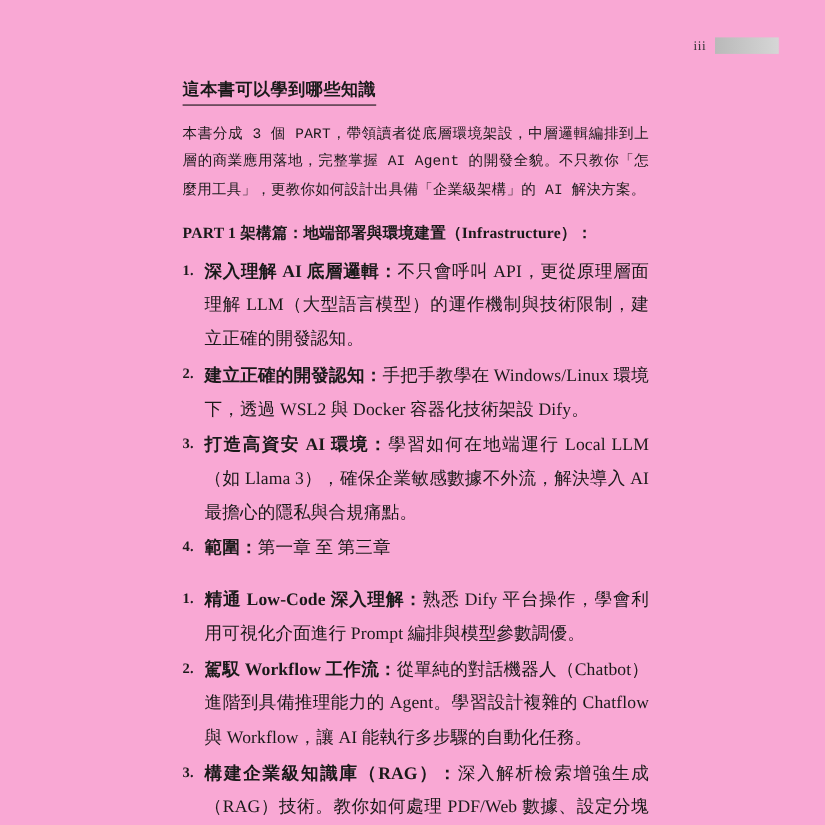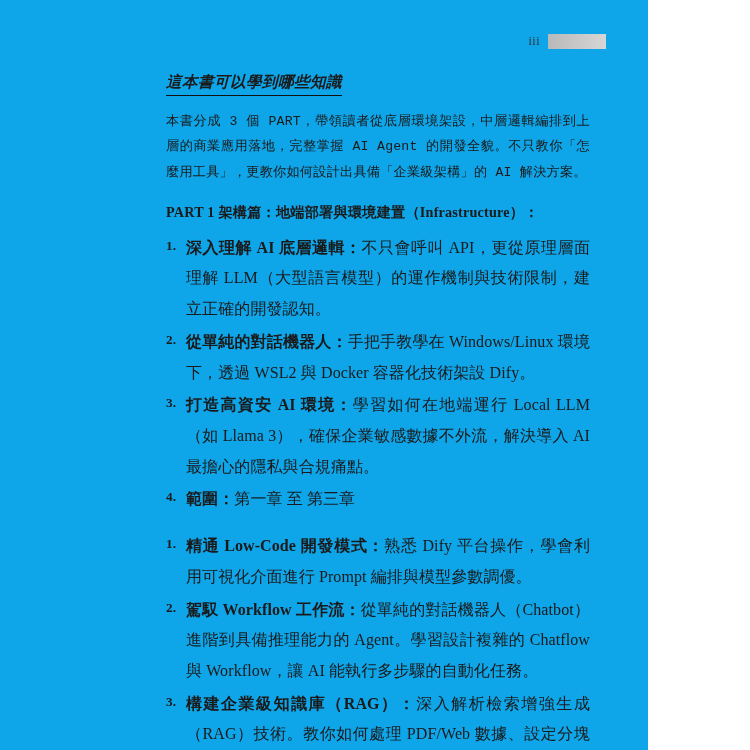--- a/index.html
+++ b/index.html
@@ -9,23 +9,23 @@
   body {
     width: 750px;
     height: 750px;
     background: #ffffff;
     font-family: "Liberation Serif", serif;
     color: #1a1a1a;
     overflow: hidden;
   }
   .page {
     position: relative;
-    width: 648px;
+    width: 750px;
     height: 750px;
-    background: #0ea5e9;
+    background: #f9a8d4;
     box-sizing: border-box;
   }
   
   .header {
     position: absolute;
     top: 34px;
     right: 42px;
     display: flex;
     align-items: center;
     gap: 8px;
@@ -49,21 +49,20 @@
   }
   .doc-title {
     font-size: 15.5px;
     font-weight: bold;
     letter-spacing: 0.5px;
     border-bottom: 1.6px solid #111;
     display: inline-block;
     padding-bottom: 2px;
     margin-bottom: 13px;
     line-height: 1.35;
-    font-style: italic;
   }
   p.intro {
     font-size: 13.2px;
     line-height: 1.92;
     margin: 0 0 16px 0;
     text-align: justify;
     text-justify: inter-ideograph;
     letter-spacing: 0.2px;
     font-family: Liberation Mono, monospace;
   }
@@ -120,30 +119,30 @@
 
     <div class="doc-title">這本書可以學到哪些知識</div>
 
     <p class="intro">本書分成 3 個 PART，帶領讀者從底層環境架設，中層邏輯編排到上層的商業應用落地，完整掌握 AI Agent 的開發全貌。不只教你「怎麼用工具」，更教你如何設計出具備「企業級架構」的 AI 解決方案。</p>
 
     
     <div class="section">
       <div class="part-heading">PART 1 架構篇：地端部署與環境建置（Infrastructure）：</div>
       <ol class="part-list">
         <li><span class="li-lead">深入理解 AI 底層邏輯：</span><span>不只會呼叫 API，更從原理層面理解 LLM（大型語言模型）的運作機制與技術限制，建立正確的開發認知。</span></li>
-        <li><span class="li-lead">從單純的對話機器人：</span><span>手把手教學在 Windows/Linux 環境下，透過 WSL2 與 Docker 容器化技術架設 Dify。</span></li>
+        <li><span class="li-lead">建立正確的開發認知：</span><span>手把手教學在 Windows/Linux 環境下，透過 WSL2 與 Docker 容器化技術架設 Dify。</span></li>
         <li><span class="li-lead">打造高資安 AI 環境：</span><span>學習如何在地端運行 Local LLM（如 Llama 3），確保企業敏感數據不外流，解決導入 AI 最擔心的隱私與合規痛點。</span></li>
         <li><span class="li-lead">範圍：</span><span>第一章 至 第三章</span></li>
       </ol>
     </div>
 
     
     <div class="section">
       <ol class="part-list">
-        <li><span class="li-lead">精通 Low-Code 開發模式：</span><span>熟悉 Dify 平台操作，學會利用可視化介面進行 Prompt 編排與模型參數調優。</span></li>
+        <li><span class="li-lead">精通 Low-Code 深入理解：</span><span>熟悉 Dify 平台操作，學會利用可視化介面進行 Prompt 編排與模型參數調優。</span></li>
         <li><span class="li-lead">駕馭 Workflow 工作流：</span><span>從單純的對話機器人（Chatbot）進階到具備推理能力的 Agent。學習設計複雜的 Chatflow 與 Workflow，讓 AI 能執行多步驟的自動化任務。</span></li>
         <li><span class="li-lead">構建企業級知識庫（RAG）：</span><span>深入解析檢索增強生成（RAG）技術。教你如何處理 PDF/Web 數據、設定分塊（Chunking）與索引，解決 AI 模型「一本正經胡說八道（幻覺）」的問題，打造懂公司業務的專屬 AI。</span></li>
         <li><span class="li-lead">範圍：</span><span>第四章 至 第六章</span></li>
       </ol>
     </div>
 
     
     
 
   </div>

